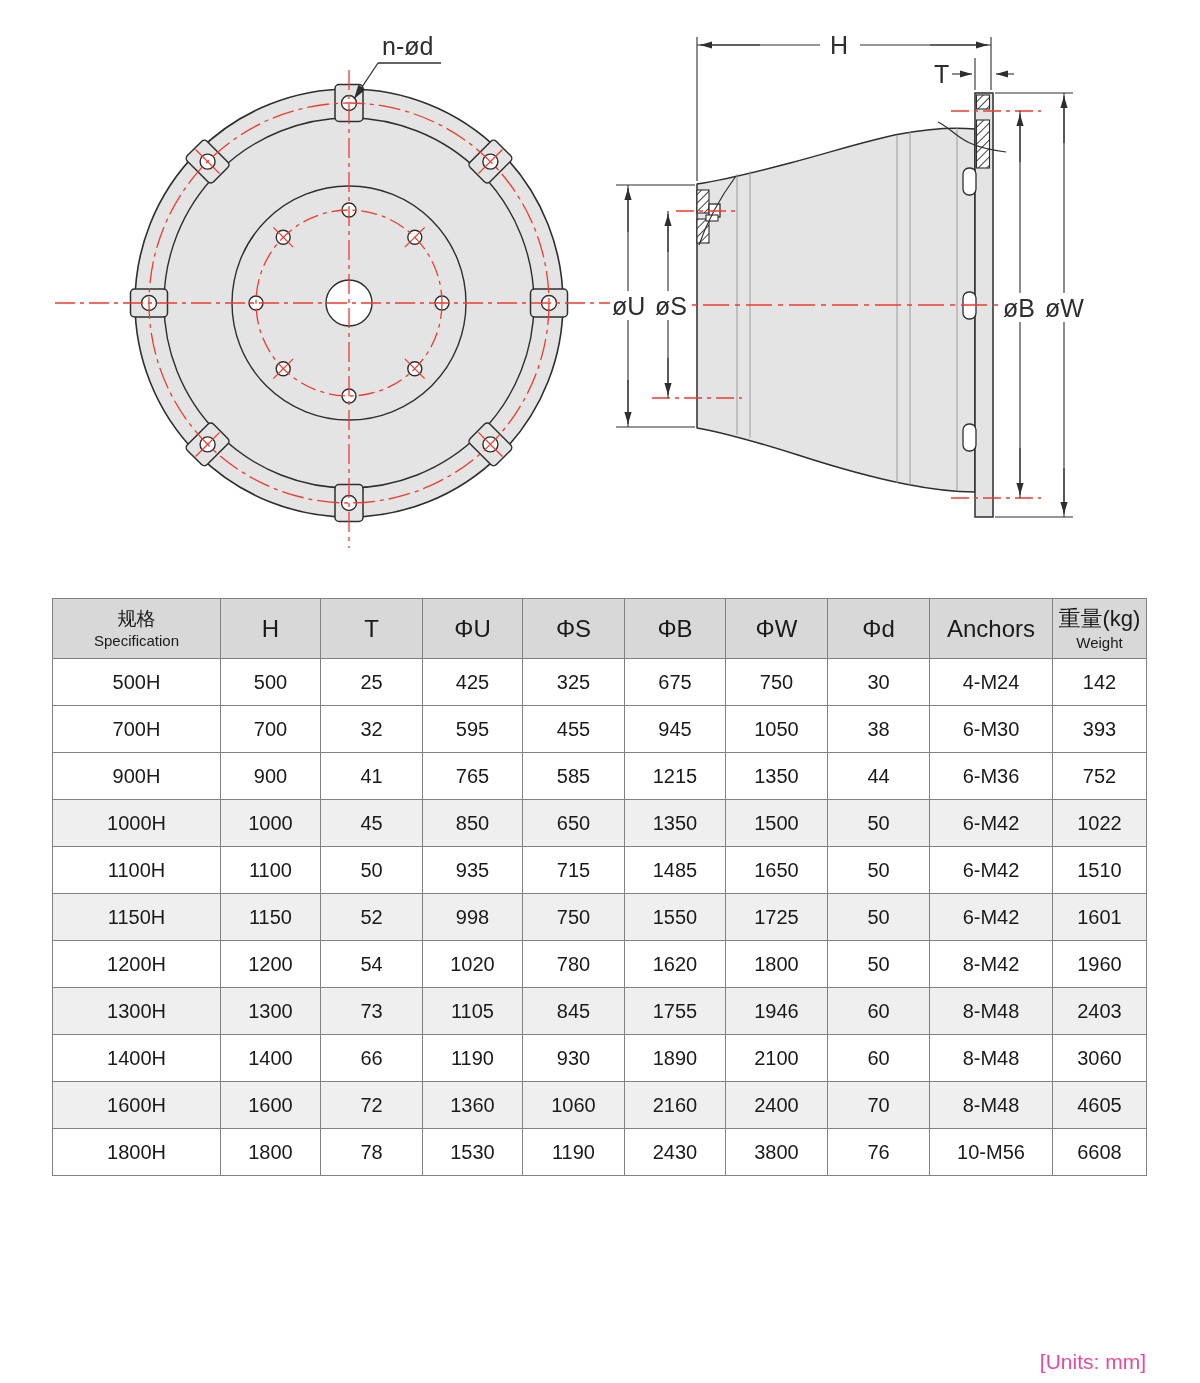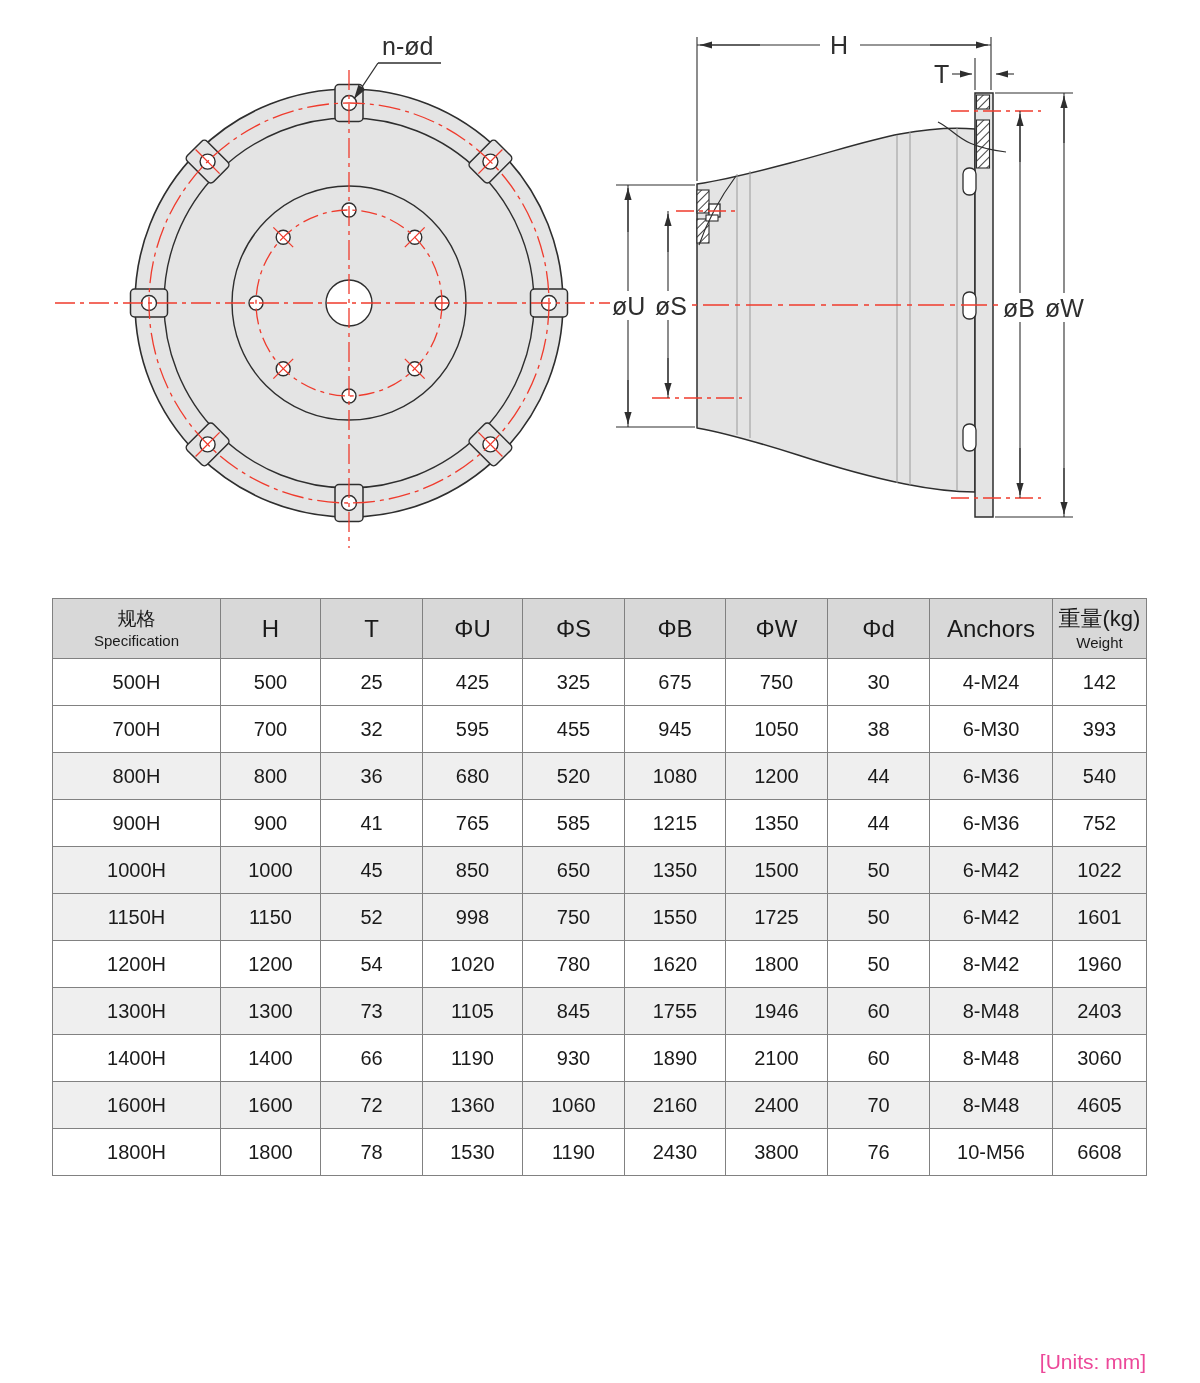--- a/index.html
+++ b/index.html
@@ -318,32 +318,20 @@
         <td>700</td>
         <td>32</td>
         <td>595</td>
         <td>455</td>
         <td>945</td>
         <td>1050</td>
         <td>38</td>
         <td>6-M30</td>
         <td>393</td>
       </tr>
-      <tr class="stripe">
-        <td>800H</td>
-        <td>800</td>
-        <td>36</td>
-        <td>680</td>
-        <td>520</td>
-        <td>1080</td>
-        <td>1200</td>
-        <td>44</td>
-        <td>6-M36</td>
-        <td>540</td>
-      </tr>
       <tr>
         <td>900H</td>
         <td>900</td>
         <td>41</td>
         <td>765</td>
         <td>585</td>
         <td>1215</td>
         <td>1350</td>
         <td>44</td>
         <td>6-M36</td>
@@ -354,20 +342,32 @@
         <td>1000</td>
         <td>45</td>
         <td>850</td>
         <td>650</td>
         <td>1350</td>
         <td>1500</td>
         <td>50</td>
         <td>6-M42</td>
         <td>1022</td>
       </tr>
+      <tr>
+        <td>1100H</td>
+        <td>1100</td>
+        <td>50</td>
+        <td>935</td>
+        <td>715</td>
+        <td>1485</td>
+        <td>1650</td>
+        <td>50</td>
+        <td>6-M42</td>
+        <td>1510</td>
+      </tr>
       <tr class="stripe">
         <td>1150H</td>
         <td>1150</td>
         <td>52</td>
         <td>998</td>
         <td>750</td>
         <td>1550</td>
         <td>1725</td>
         <td>50</td>
         <td>6-M42</td>

